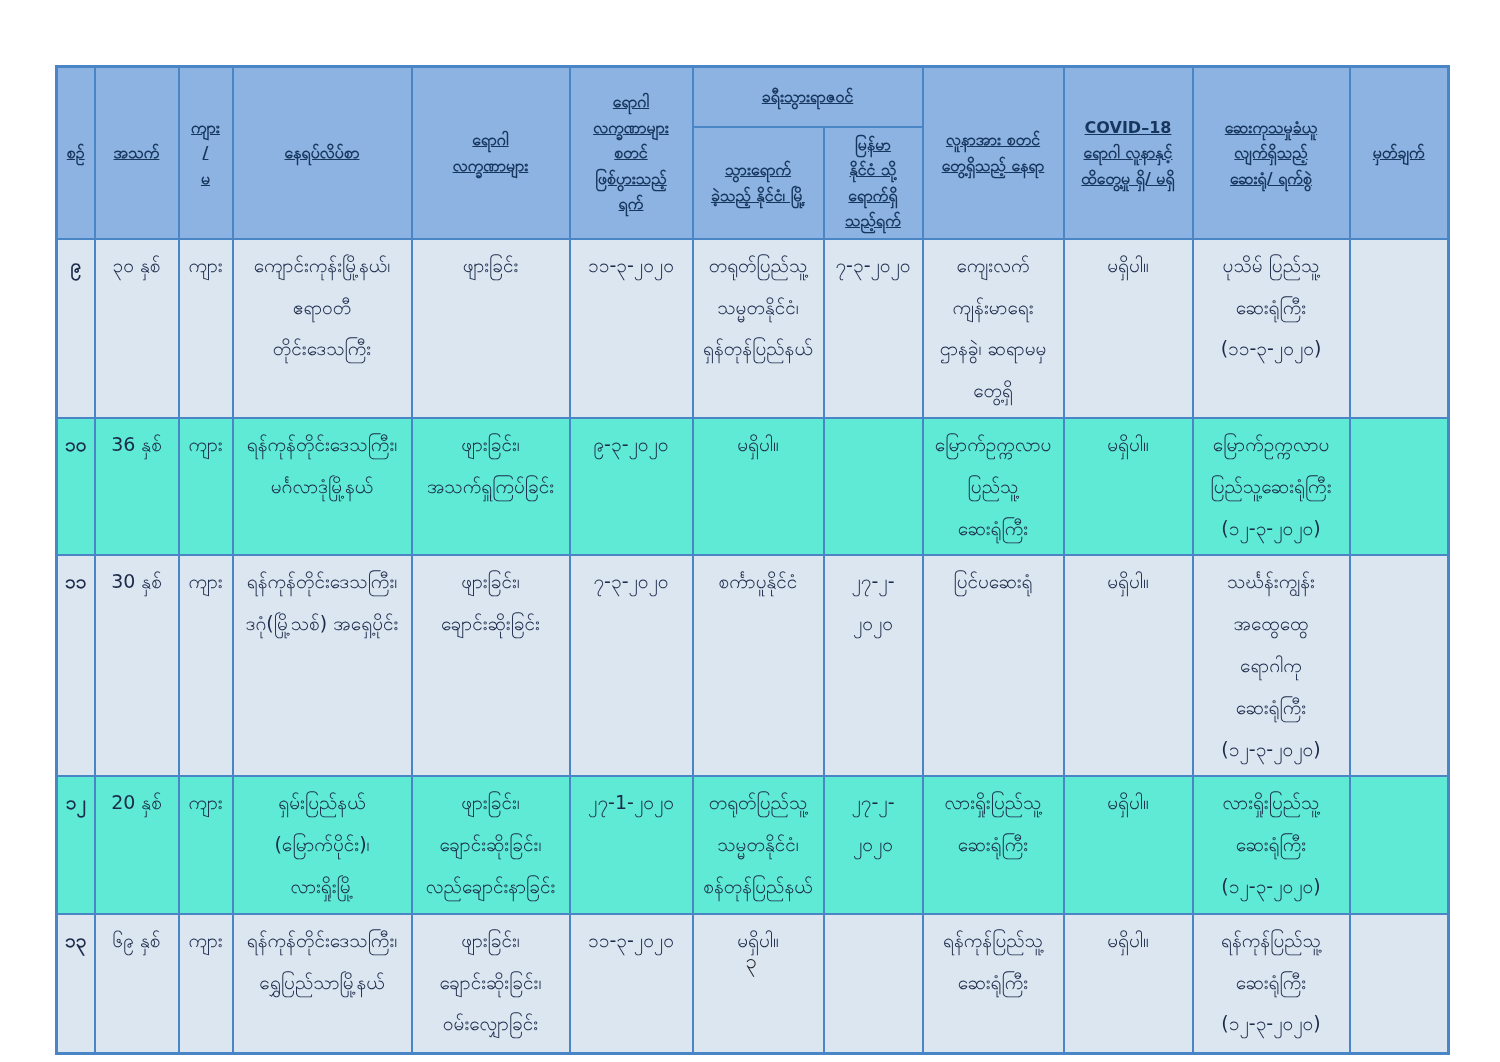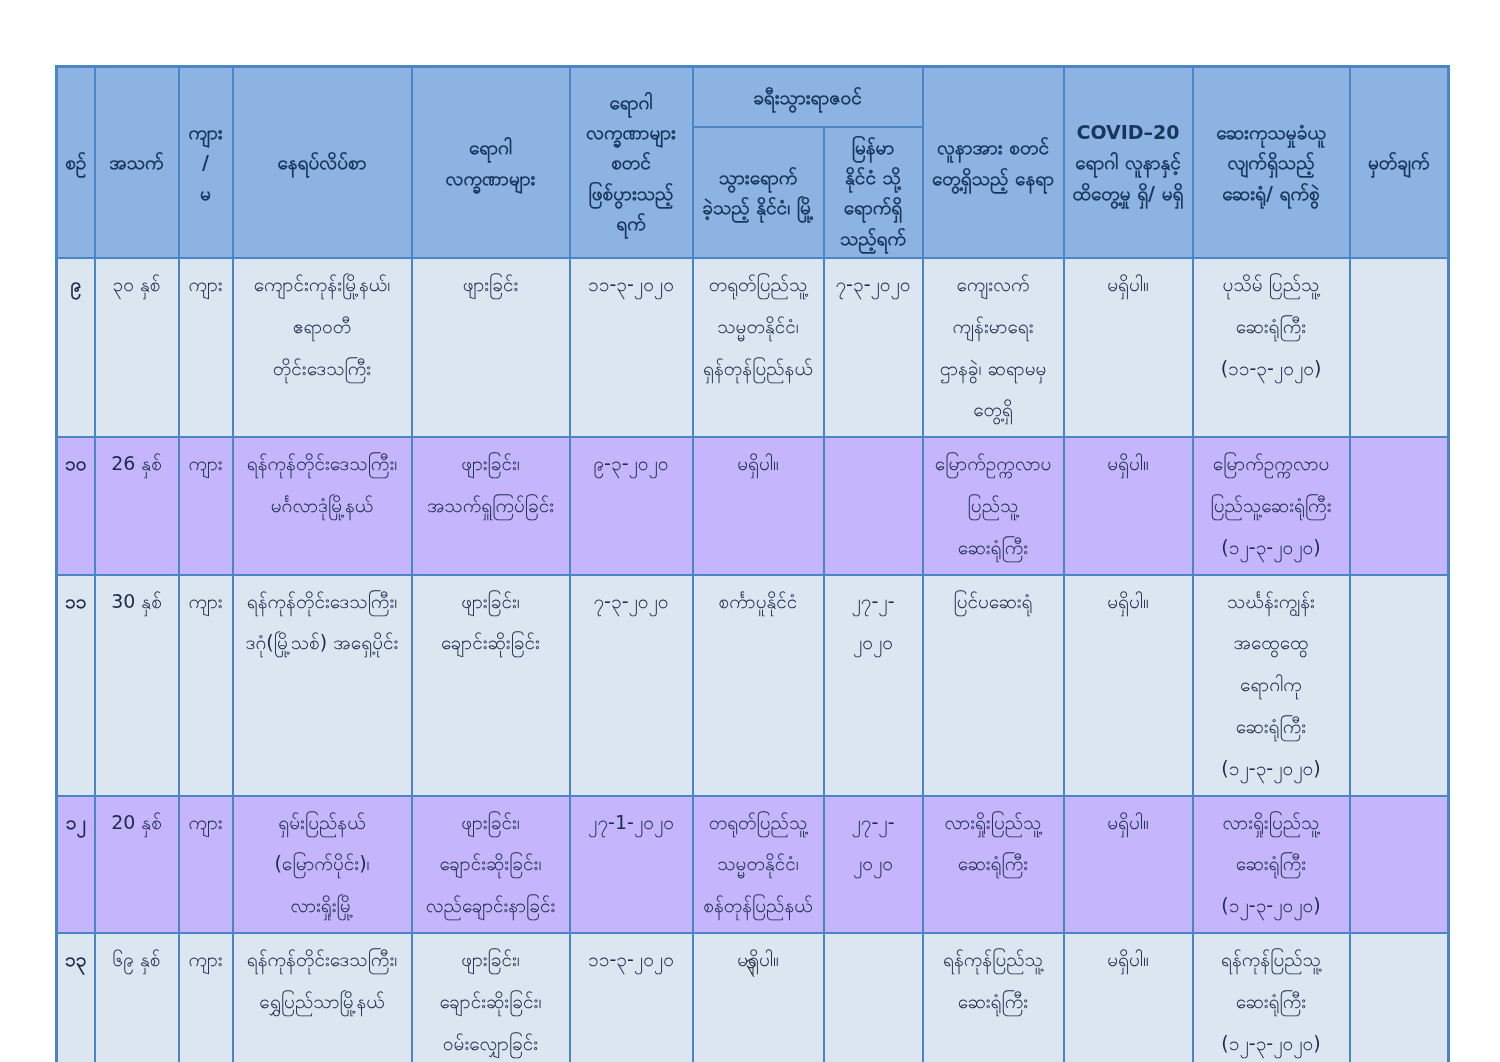--- a/index.html
+++ b/index.html
@@ -27,36 +27,37 @@
     border: 3px solid #4a86c6;
   }
   .case-table th, .case-table td {
     border: 2px solid #4a86c6;
     overflow: hidden;
   }
   .case-table thead th {
     background: #8db3e2;
     color: #17365d;
     font-weight: bold;
-    font-size: 19px;
+    font-size: 16px;
     line-height: 1.6;
     white-space: pre-line;
     text-align: center;
     vertical-align: middle;
     padding: 4px 3px;
+    text-decoration: underline;
   }
   .case-table tbody td {
     font-size: 19px;
     line-height: 2.2;
     white-space: pre-line;
     text-align: center;
     vertical-align: top;
     padding: 5px 3px;
     color: #1b2a4a;
-    background: #c4b5fd;
+    background: #5eead4;
   }
   .case-table tbody tr.alt td { background: #dce6f1; }
   .case-table td.c-no { font-weight: bold; }
   tr.h1 { height: 60px; }
   tr.h2 { height: 112px; }
   tr.r0 { height: 158px; }
   tr.r1 { height: 113px; }
   tr.r2 { height: 164px; }
   tr.r3 { height: 113px; margin-top: 8px; }
   tr.r4 { height: 140px; }
@@ -101,21 +102,21 @@
         <th rowspan="2">ရောဂါ
 လက္ခဏာများ</th>
         <th rowspan="2">ရောဂါ
 လက္ခဏာများ
 စတင်
 ဖြစ်ပွားသည့်
 ရက်</th>
         <th colspan="2">ခရီးသွားရာဇဝင်</th>
         <th rowspan="2">လူနာအား စတင်
 တွေ့ရှိသည့် နေရာ</th>
-        <th rowspan="2">COVID–20
+        <th rowspan="2">COVID–18
 ရောဂါ လူနာနှင့်
 ထိတွေ့မှု ရှိ/ မရှိ</th>
         <th rowspan="2">ဆေးကုသမှုခံယူ
 လျက်ရှိသည့်
 ဆေးရုံ/ ရက်စွဲ</th>
         <th rowspan="2">မှတ်ချက်</th>
       </tr>
       <tr class="h2">
         <th>သွားရောက်
 ခဲ့သည့် နိုင်ငံ၊ မြို့</th>
@@ -144,21 +145,21 @@
 ဌာနခွဲ၊ ဆရာမမှ
 တွေ့ရှိ</td>
         <td>မရှိပါ။</td>
         <td>ပုသိမ် ပြည်သူ့
 ဆေးရုံကြီး
 (၁၁-၃-၂၀၂၀)</td>
         <td></td>
       </tr>
       <tr class="r1">
         <td class="c-no">၁၀</td>
-        <td>26 နှစ်</td>
+        <td>36 နှစ်</td>
         <td>ကျား</td>
         <td>ရန်ကုန်တိုင်းဒေသကြီး၊
 မင်္ဂလာဒုံမြို့နယ်</td>
         <td>ဖျားခြင်း၊
 အသက်ရှူကြပ်ခြင်း</td>
         <td>၉-၃-၂၀၂၀</td>
         <td>မရှိပါ။</td>
         <td></td>
         <td>မြောက်ဥက္ကလာပ
 ပြည်သူ့

